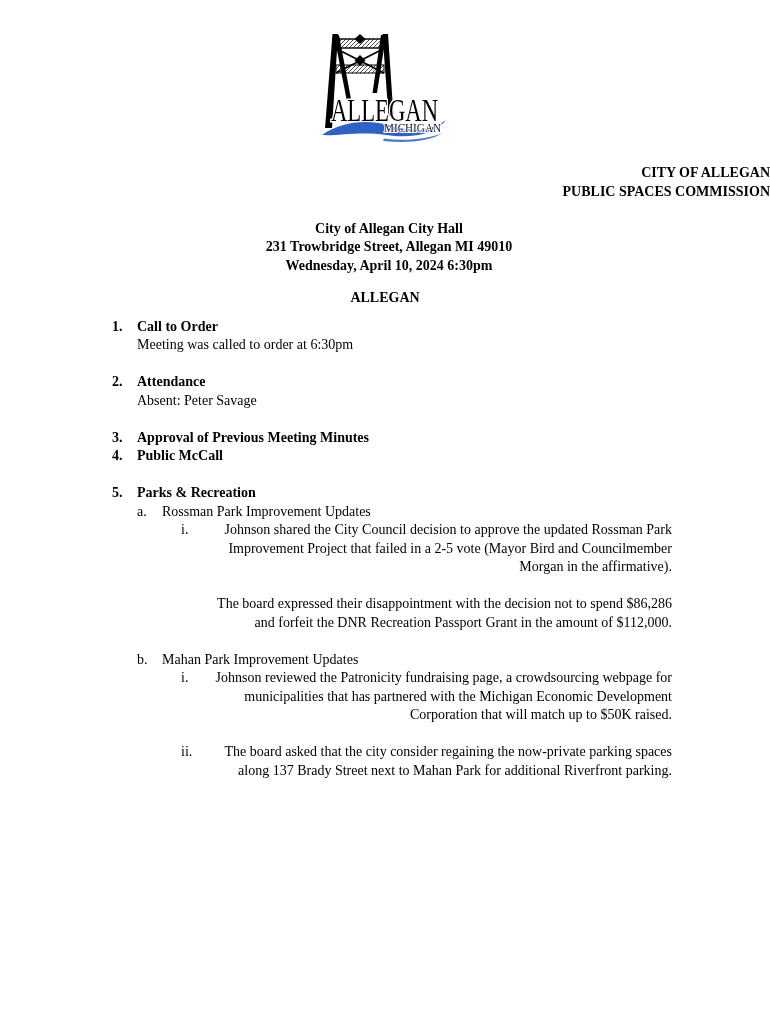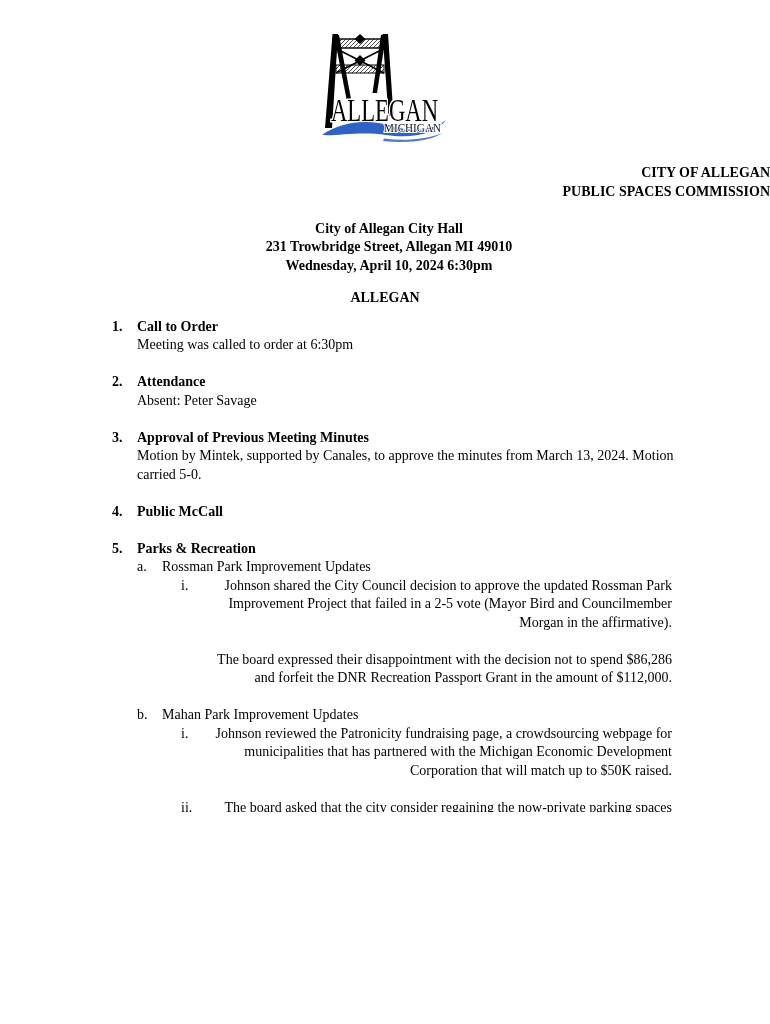--- a/index.html
+++ b/index.html
@@ -104,21 +104,20 @@
           <span class="sec-title">Attendance</span>
       </div>
       <p class="para">Absent: Peter Savage</p>
     </div>
 
     <div class="sec">
       <div class="sec-head">
         <span class="sec-num">3.</span>
           <span class="sec-title">Approval of Previous Meeting Minutes</span>
       </div>
-      <p class="para">Motion by Mintek, supported by Canales, to approve the minutes from March 13, 2024. Motion carried 5-0.</p>
     </div>
 
     <div class="sec">
       <div class="sec-head mb">
         <span class="sec-num">4.</span>
           <span class="sec-title">Public McCall</span>
       </div>
     </div>
 
     <div class="sec">

